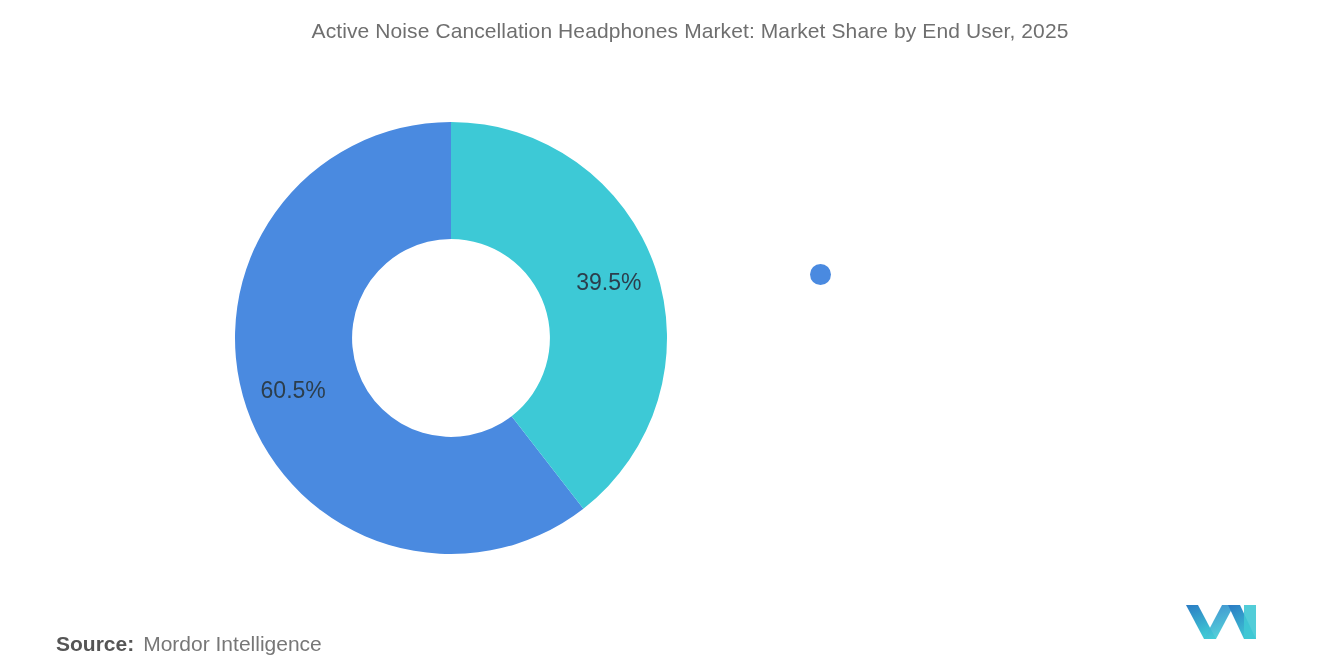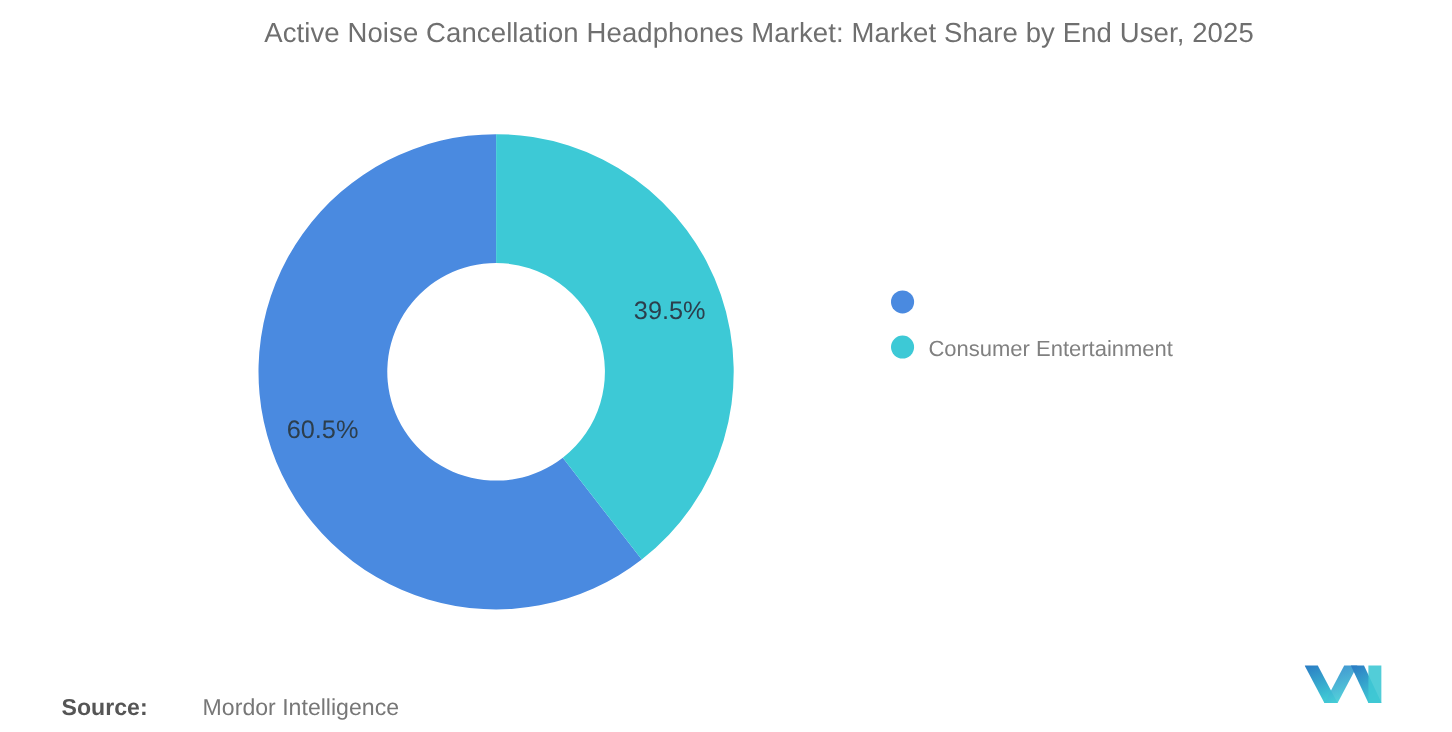--- a/index.html
+++ b/index.html
@@ -17,21 +17,21 @@
     -webkit-font-smoothing: antialiased;
   }
 
   
   #chart-title {
     position: absolute;
     left: 160px;
     top: 10px;
     width: 1060px;
     text-align: center;
-    font-size: 25px;
+    font-size: 21px;
     line-height: 41px;
     font-weight: 400;
     color: #6f6f6f;
     letter-spacing: 0.1px;
   }
 
   
   #plot-area {
     position: absolute;
     left: 0;
@@ -87,21 +87,20 @@
     font-size: 21px;
     text-align: center;
   }
   #source-prefix {
     font-weight: 700;
     color: #555555;
     margin-right: 9px;
   }
   #source-name {
     color: #777777;
-    margin-left: 41px;
   }
 
   
   #logo {
     position: absolute;
     right: 64px;
     bottom: 22px;
     width: 70px;
     height: 44px;
   }
@@ -124,24 +123,20 @@
     <text id="slice-label-1" class="slice-label" text-anchor="middle" dominant-baseline="middle" x="608.8" y="189.0">39.5%</text>
   </svg>
 </div>
 
 <div id="legend">
 
   <div class="legend-item">
     <span class="legend-marker" id="legend-marker-0" style="background: rgb(74, 138, 224);"></span>
   </div>
 
-  <div class="legend-item">
-    <span class="legend-marker" id="legend-marker-1" style="background: rgb(61, 201, 214);"></span>
-    <span class="legend-label">Consumer Entertainment</span>
-  </div>
 </div>
 
 <div id="source-row">
   <span id="source-prefix">Source:</span>
   <span id="source-name">Mordor Intelligence</span>
 </div>
 
 <div id="logo">
   <svg width="70" height="44" viewBox="0 0 70 44">
     <defs>

